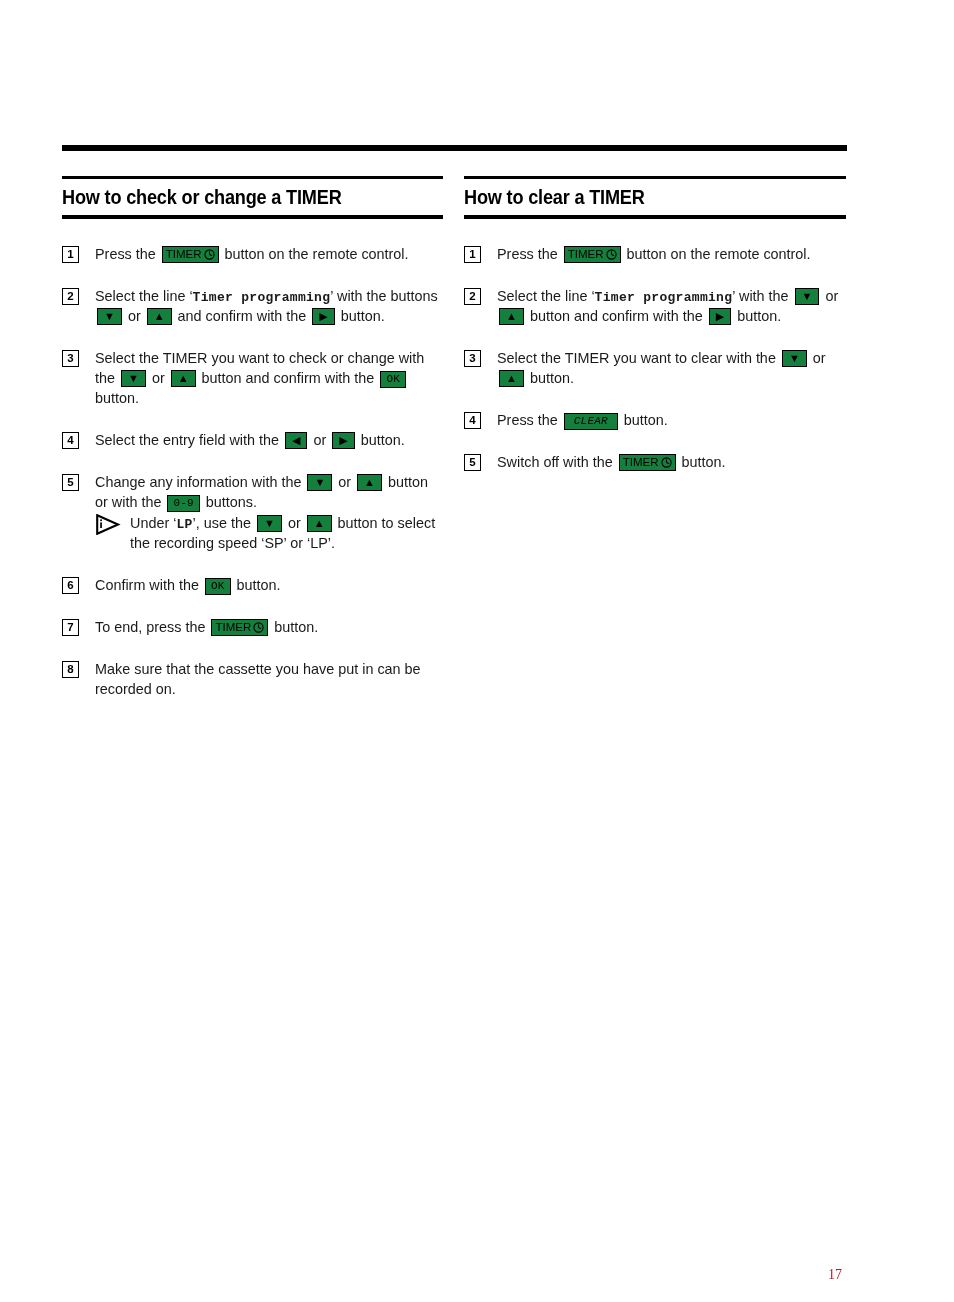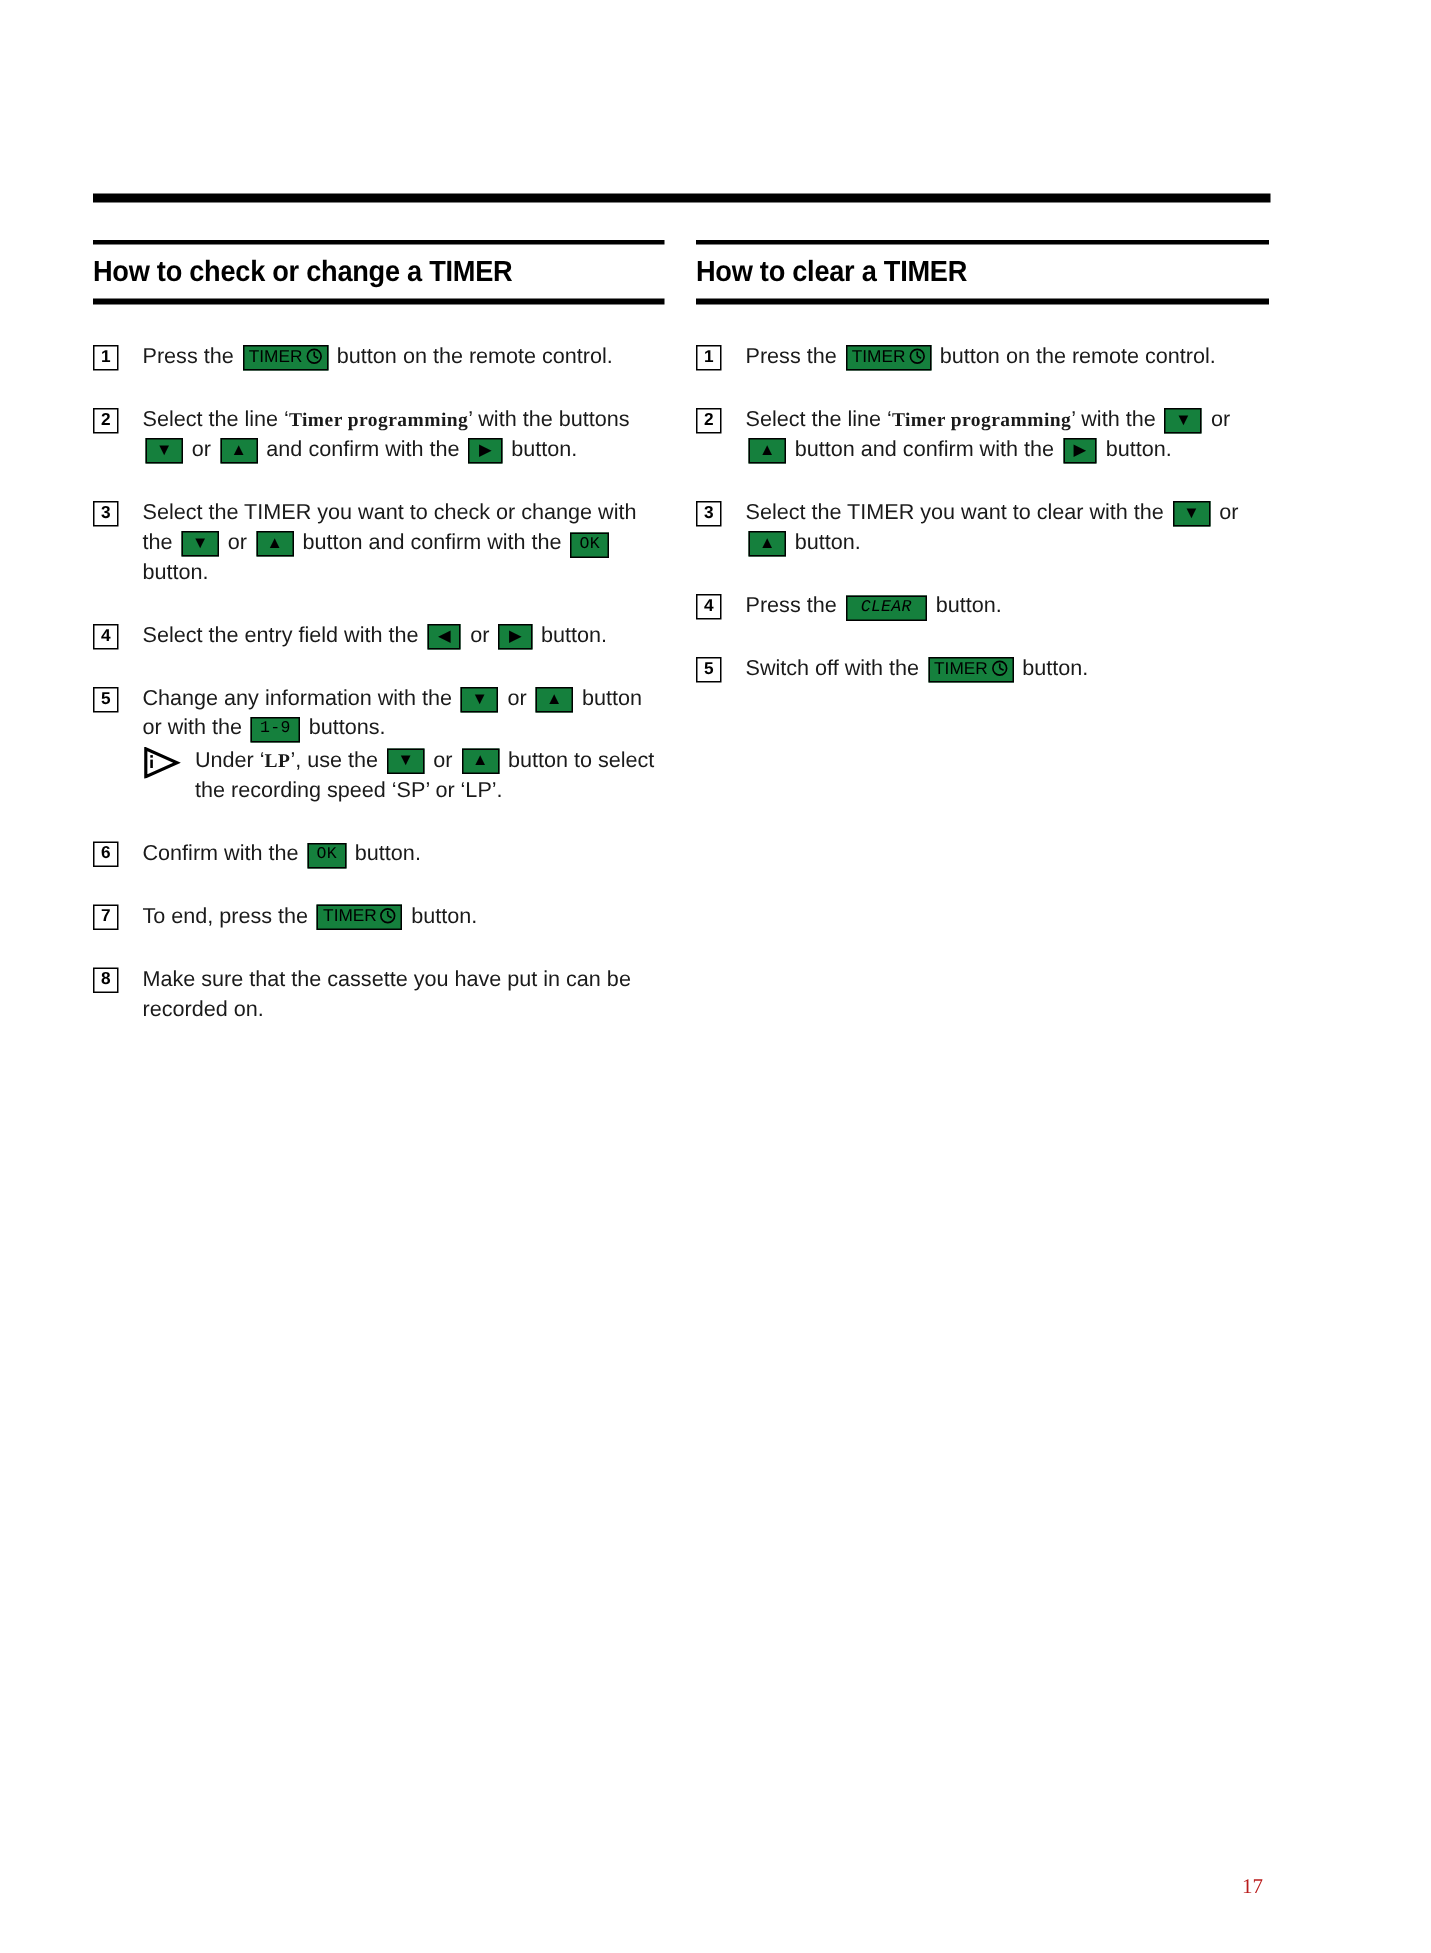--- a/index.html
+++ b/index.html
@@ -9,21 +9,21 @@
     height: 1302px;
     background: #ffffff;
     font-family: "Liberation Sans", sans-serif;
     color: #000000;
     position: relative;
     overflow: hidden;
   }
 
   .page {
     position: absolute;
-    left: 0; top: 0;
+    left: 0; top: 16px;
     width: 954px;
     height: 1088px;
   }
 
   
   .top-rule {
     position: absolute;
     left: 62px;
     top: 129px;
     width: 785px;
@@ -133,21 +133,21 @@
   .key .tri { font-size: 11px; line-height: 12px; display:inline-block; }
 
   .clockglyph {
     display: inline-block;
     vertical-align: -2px;
     margin-left: 2px;
   }
 
   
   .lit {
-    font-family: Liberation Serif, serif;
+    font-family: Liberation Mono, monospace;
     font-weight: bold;
     font-size: 13px;
     letter-spacing: 0.3px;
   }
 
   
   .tip {
     position: relative;
     margin-top: 2px;
     padding-left: 35px;
@@ -202,21 +202,21 @@
           <li class="step">
             <span class="num">3</span>
             <span class="step-text">Select the TIMER you want to check or change with the <span class="key arrow"><span class="tri">▼</span></span> or <span class="key arrow"><span class="tri">▲</span></span> button and confirm with the <span class="key mono">OK</span> button.</span>
           </li>
           <li class="step">
             <span class="num">4</span>
             <span class="step-text">Select the entry field with the <span class="key arrow"><span class="tri">◀</span></span> or <span class="key arrow"><span class="tri">▶</span></span> button.</span>
           </li>
           <li class="step">
             <span class="num">5</span>
-            <span class="step-text">Change any information with the <span class="key arrow"><span class="tri">▼</span></span> or <span class="key arrow"><span class="tri">▲</span></span> button or with the <span class="key mono">1-9</span> buttons.</span>
+            <span class="step-text">Change any information with the <span class="key arrow"><span class="tri">▼</span></span> or <span class="key arrow"><span class="tri">▲</span></span> button or with the <span class="key mono">0-9</span> buttons.</span>
             <div class="tip"><span class="tipicon"><svg width="26" height="21" viewBox="0 0 26 21">
                   <path d="M2.2 1.2 L2.2 19.8 L23 10.5 Z" fill="none" stroke="#000" stroke-width="2.1" stroke-linejoin="miter"></path>
                   <rect x="5.2" y="5.4" width="1.7" height="1.7" fill="#000"></rect>
                   <rect x="5.2" y="8.4" width="1.7" height="5.6" fill="#000"></rect>
                 </svg></span><span>Under ‘<span class="lit">LP</span>’, use the <span class="key arrow"><span class="tri">▼</span></span> or <span class="key arrow"><span class="tri">▲</span></span> button to select the recording speed ‘SP’ or ‘LP’.</span></div>
           </li>
           <li class="step">
             <span class="num">6</span>
             <span class="step-text">Confirm with the <span class="key mono">OK</span> button.</span>
           </li>

